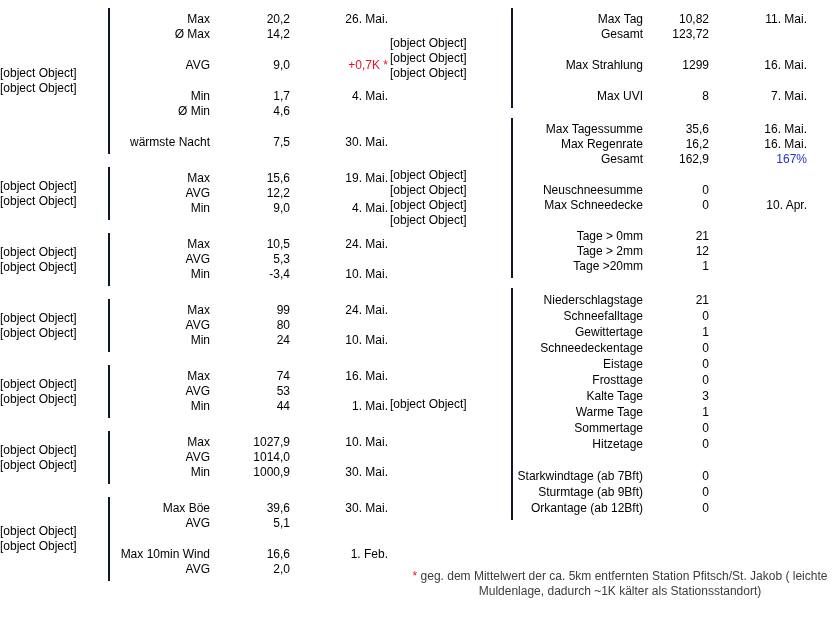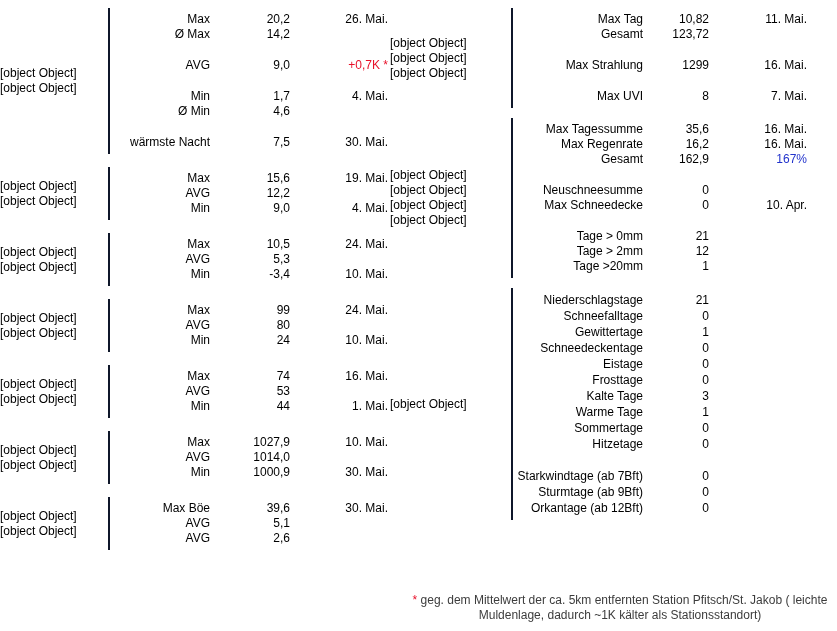--- a/index.html
+++ b/index.html
@@ -32,21 +32,20 @@
   .col-right .value{width:66px;}
   .date{text-align:right;white-space:nowrap;}
   .col-left .date{width:98px;}
   .col-right .date{width:98px;}
   .red{color:var(--accent_red,#e8112a);}
   .blue{color:var(--accent_blue,#2233cc);}
   .footnote{
     position:absolute;left:406px;top:569px;width:428px;
     text-align:center;line-height:15px;
     color:var(--footnote_text,#3c3c3c);
-    margin-top:24px;
   }
   .footnote-marker{font-weight:normal;}
 </style>
 </head>
 <body>
 
 <div class="col col-left">
 
 <div class="section">
       <div class="section-label">
@@ -224,23 +223,28 @@
       <div class="row">
             <span class="param">Max Böe</span>
             <span class="value">39,6</span>
             <span class="date">30. Mai.</span>
           </div>
         <div class="row">
             <span class="param">AVG</span>
             <span class="value">5,1</span>
             <span class="date"></span>
           </div>
-        <div class="row">
-            <span class="param">AVG</span>
-            <span class="value">2,6</span>
+        <div class="row gap">
+            <span class="param">Max 10min Wind</span>
+            <span class="value">16,6</span>
+            <span class="date">1. Feb.</span>
+          </div>
+        <div class="row">
+            <span class="param">AVG</span>
+            <span class="value">2,0</span>
             <span class="date"></span>
           </div>
       </div>
     </div>
   </div>
 
 <div class="col col-right">
 
 <div class="section">
       <div class="section-label">

